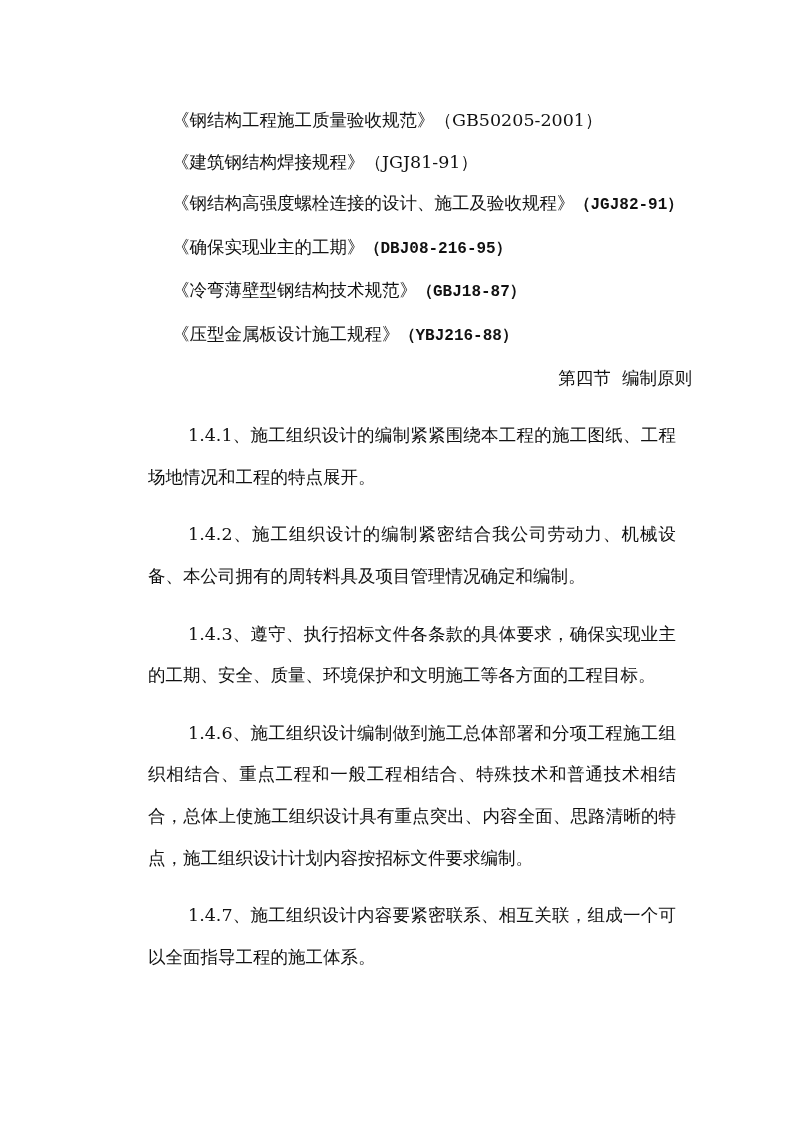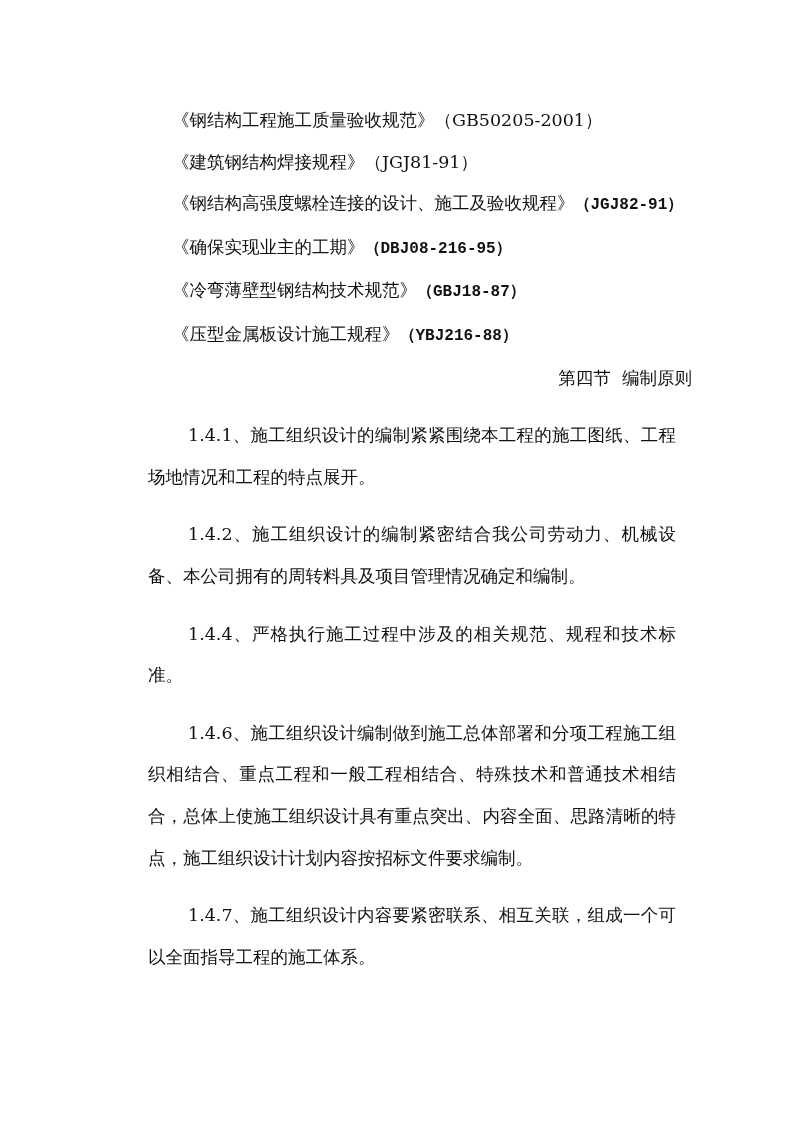--- a/index.html
+++ b/index.html
@@ -35,16 +35,16 @@
   </div>
   <div class="line indent">
     <span>《冷弯薄壁型钢结构技术规范》</span><span class="mono">（GBJ18-87）</span>
   </div>
   <div class="line indent">
     <span>《压型金属板设计施工规程》</span><span class="mono">（YBJ216-88）</span>
   </div>
   <div class="line indent" style="white-space: pre; text-align: right;">第四节  编制原则</div>
   <p class="para">1.4.1、施工组织设计的编制紧紧围绕本工程的施工图纸、工程场地情况和工程的特点展开。</p>
   <p class="para">1.4.2、施工组织设计的编制紧密结合我公司劳动力、机械设备、本公司拥有的周转料具及项目管理情况确定和编制。</p>
-  <p class="para">1.4.4、严格执行施工过程中涉及的相关规范、规程和技术标准。</p>
+  <p class="para">1.4.3、遵守、执行招标文件各条款的具体要求，确保实现业主的工期、安全、质量、环境保护和文明施工等各方面的工程目标。</p>
   <p class="para">1.4.6、施工组织设计编制做到施工总体部署和分项工程施工组织相结合、重点工程和一般工程相结合、特殊技术和普通技术相结合，总体上使施工组织设计具有重点突出、内容全面、思路清晰的特点，施工组织设计计划内容按招标文件要求编制。</p>
   <p class="para">1.4.7、施工组织设计内容要紧密联系、相互关联，组成一个可以全面指导工程的施工体系。</p>
 </div>
 
 </body></html>

